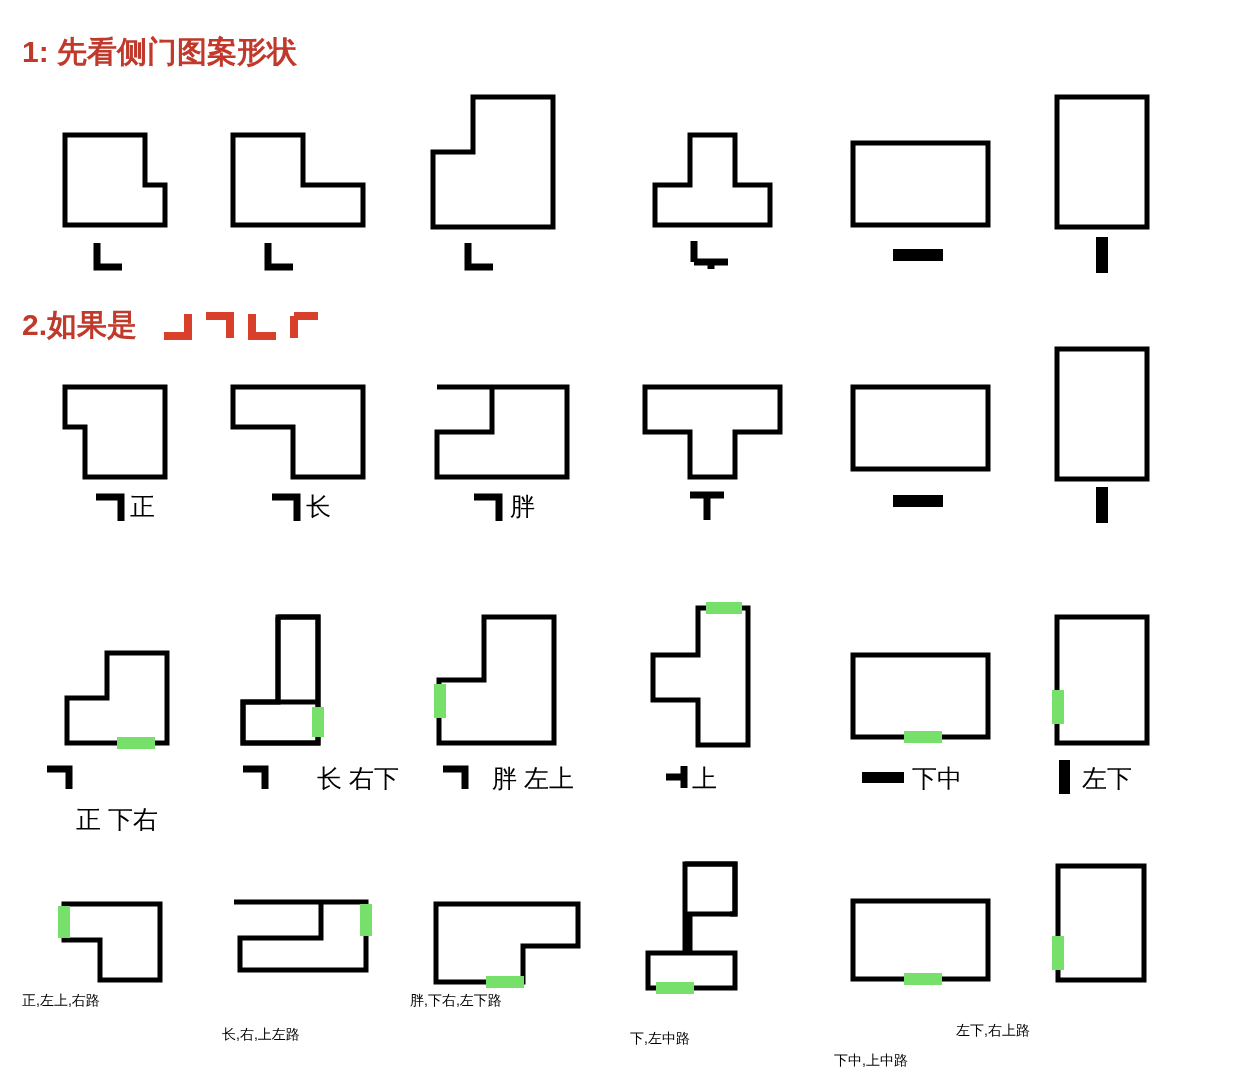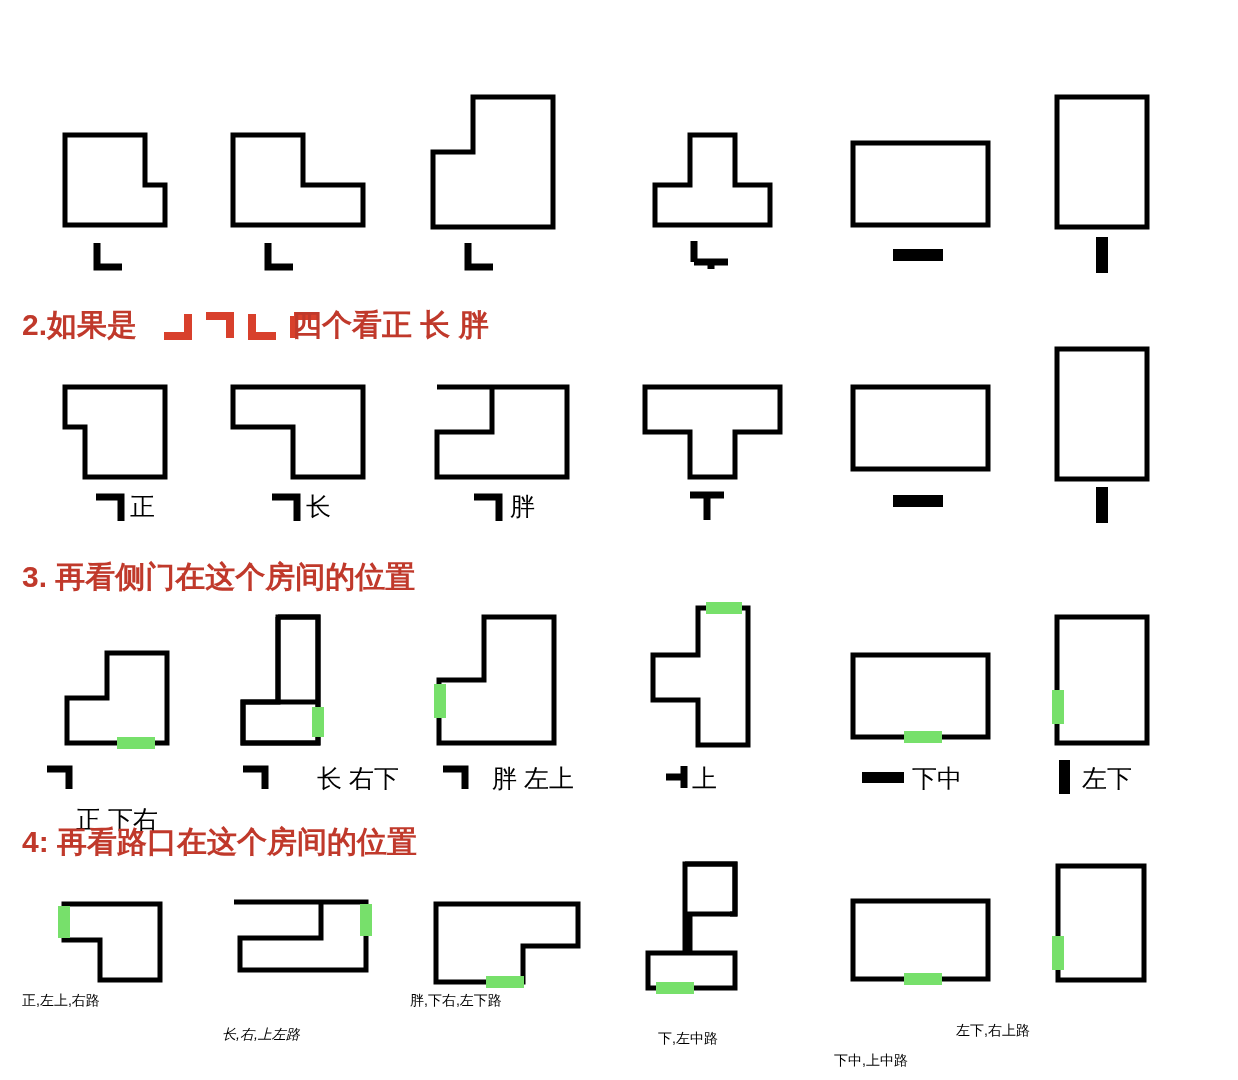--- a/index.html
+++ b/index.html
@@ -28,20 +28,21 @@
   .glyph{fill:none;stroke:#000;stroke-width:7;stroke-linejoin:miter;}
   .glyph-fill{fill:#000;}
   .door{fill:#77e06b;stroke:none;}
   .redglyph{fill:none;stroke:#d8402c;stroke-width:8;stroke-linejoin:miter;}
 </style>
 </head>
 <body>
 
 <div class="canvas">
 
+  <div class="heading h1">1: 先看侧门图案形状</div>
 
   <svg style="left:60px;top:130px;" width="110" height="100" viewBox="0 0 110 100">
     <path class="shape" d="M5 5 L85 5 L85 55 L105 55 L105 95 L5 95 Z"></path>
   </svg>
   <svg style="left:92px;top:240px;" width="34" height="32" viewBox="0 0 34 32">
     <path class="glyph" d="M5 3 L5 27 L30 27"></path>
   </svg>
 
   <svg style="left:228px;top:130px;" width="140" height="100" viewBox="0 0 140 100">
     <path class="shape" d="M5 5 L75 5 L75 55 L135 55 L135 95 L5 95 Z"></path>
@@ -87,21 +88,20 @@
   </svg>
   <svg style="left:200px;top:310px;" width="36" height="34" viewBox="0 0 36 34">
     <path class="redglyph" d="M6 6 L30 6 L30 28"></path>
   </svg>
   <svg style="left:246px;top:310px;" width="36" height="34" viewBox="0 0 36 34">
     <path class="redglyph" d="M6 4 L6 26 L30 26"></path>
   </svg>
   <svg style="left:288px;top:310px;" width="36" height="34" viewBox="0 0 36 34">
     <path class="redglyph" d="M6 6 L30 6 L6 6 M6 6 L6 28"></path>
   </svg>
-  <div class="heading" style="left:292px;top:305px;font-size:30px;">四个看正 长 胖</div>
 
   <svg style="left:60px;top:382px;" width="110" height="100" viewBox="0 0 110 100">
     <path class="shape" d="M5 5 L105 5 L105 95 L25 95 L25 45 L5 45 Z"></path>
   </svg>
   <svg style="left:92px;top:492px;" width="34" height="32" viewBox="0 0 34 32">
     <path class="glyph" d="M4 5 L29 5 L29 29"></path>
   </svg>
   <div class="cap" style="left:130px;top:490px;">正</div>
 
   <svg style="left:228px;top:382px;" width="140" height="100" viewBox="0 0 140 100">
@@ -134,21 +134,20 @@
     <rect class="glyph-fill" x="3" y="3" width="50" height="12"></rect>
   </svg>
 
   <svg style="left:1052px;top:344px;" width="100" height="140" viewBox="0 0 100 140">
     <rect class="shape" x="5" y="5" width="90" height="130"></rect>
   </svg>
   <svg style="left:1092px;top:484px;" width="20" height="42" viewBox="0 0 20 42">
     <rect class="glyph-fill" x="4" y="3" width="12" height="36"></rect>
   </svg>
 
-  <div class="heading h3">3. 再看侧门在这个房间的位置</div>
 
   <svg style="left:62px;top:648px;" width="110" height="100" viewBox="0 0 110 100">
     <path class="shape" d="M5 50 L45 50 L45 5 L105 5 L105 95 L5 95 Z"></path>
     <rect class="door" x="55" y="89" width="38" height="12"></rect>
   </svg>
   <svg style="left:44px;top:764px;" width="30" height="28" viewBox="0 0 30 28">
     <path class="glyph" d="M3 5 L25 5 L25 25"></path>
   </svg>
   <div class="cap" style="left:76px;top:762px;margin-top:41px;">正 下右</div>
 
@@ -191,46 +190,45 @@
 
   <svg style="left:1052px;top:612px;" width="100" height="136" viewBox="0 0 100 136">
     <rect class="shape" x="5" y="5" width="90" height="126"></rect>
     <rect class="door" x="0" y="78" width="12" height="34"></rect>
   </svg>
   <svg style="left:1056px;top:758px;" width="18" height="40" viewBox="0 0 18 40">
     <rect class="glyph-fill" x="3" y="2" width="11" height="34"></rect>
   </svg>
   <div class="cap" style="left:1082px;top:762px;font-family:Liberation Serif, serif;">左下</div>
 
-  <div class="heading h4">4: 再看路口在这个房间的位置</div>
 
   <svg style="left:50px;top:896px;" width="120" height="92" viewBox="0 0 120 92">
     <path class="shape" d="M14 8 L110 8 L110 84 L50 84 L50 44 L14 44 Z"></path>
     <rect class="door" x="8" y="10" width="12" height="32"></rect>
   </svg>
   <div class="cap capsm" style="left:22px;top:992px;">正,左上,右路</div>
 
   <svg style="left:226px;top:890px;" width="150" height="92" viewBox="0 0 150 92">
     <path class="shape" d="M8 12 L140 12 L140 80 L14 80 L14 48 L95 48 L95 12"></path>
     <rect class="door" x="134" y="14" width="12" height="32"></rect>
   </svg>
-  <div class="cap capsm" style="left:222px;top:1026px;font-style:italic;">长,右,上左路</div>
+  <div class="cap capsm" style="left:222px;top:1026px;">长,右,上左路</div>
 
   <svg style="left:428px;top:896px;" width="160" height="96" viewBox="0 0 160 96">
     <path class="shape" d="M8 8 L150 8 L150 50 L95 50 L95 86 L8 86 Z"></path>
     <rect class="door" x="58" y="80" width="38" height="12"></rect>
   </svg>
   <div class="cap capsm" style="left:410px;top:992px;">胖,下右,左下路</div>
 
   <svg style="left:630px;top:858px;" width="120" height="140" viewBox="0 0 120 140">
     <path class="shape" d="M55 6 L105 6 L105 56 L60 56 L60 95 L105 95 L105 130 L18 130 L18 95 L55 95 Z"></path>
     <path class="shape" d="M55 6 L105 6 L105 56 L100 56"></path>
     <rect class="door" x="26" y="124" width="38" height="12"></rect>
   </svg>
-  <div class="cap capsm" style="left:630px;top:1030px;margin-left:28px;">下,左中路</div>
+  <div class="cap capsm" style="left:630px;top:1030px;">下,左中路</div>
 
   <svg style="left:848px;top:896px;" width="145" height="92" viewBox="0 0 145 92">
     <rect class="shape" x="5" y="5" width="135" height="78"></rect>
     <rect class="door" x="56" y="77" width="38" height="12"></rect>
   </svg>
   <div class="cap capsm" style="left:834px;top:1052px;">下中,上中路</div>
 
   <svg style="left:1044px;top:858px;" width="110" height="130" viewBox="0 0 110 130">
     <path class="shape" d="M14 8 L100 8 L100 122 L14 122 Z"></path>
     <rect class="door" x="8" y="78" width="12" height="34"></rect>

